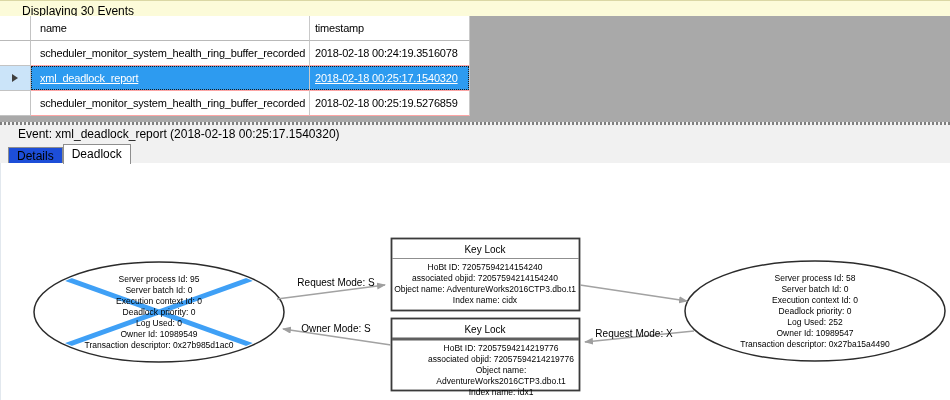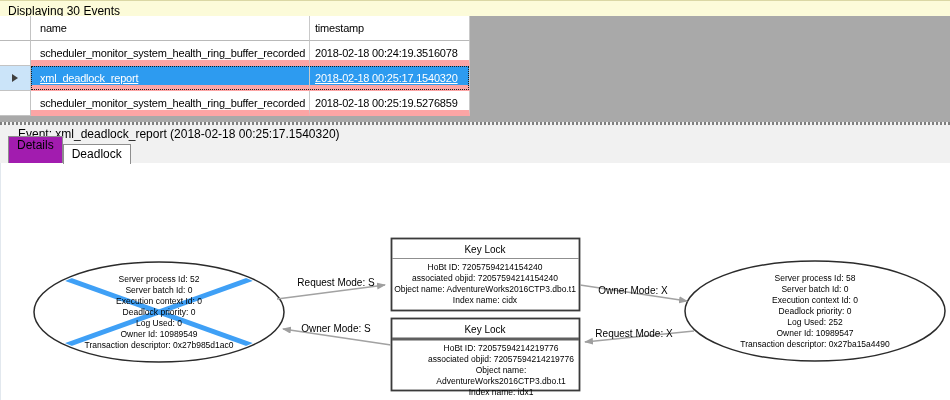--- a/index.html
+++ b/index.html
@@ -3,27 +3,27 @@
 <meta charset="utf-8">
 <style>
   * { margin:0; padding:0; box-sizing:border-box; }
   html,body { background:#fff; }
   body { font-family:"Liberation Sans", sans-serif; color:#000; }
   .app { position:relative; width:950px; height:400px; background:#fff; overflow:hidden; }
 
   
   .info-bar { position:absolute; left:0; top:0; width:950px; height:22px;
     background:var(--info_bar_bg,#FCFBD9); border-top:1px solid var(--info_bar_border,#DAD7A4);
-    border-bottom:1px solid #c3c3c3; font-size:12px; line-height:20px; padding-left:8px;text-decoration:underline; }
+    border-bottom:1px solid #c3c3c3; font-size:12px; line-height:20px; padding-left:22px;text-decoration:underline; }
 
   
   .grid { position:absolute; left:0; top:16px; width:950px; height:108px;
     background:var(--grid_filler,#A9A9A9); }
   .g-row { position:relative; display:flex; width:470px; height:25px; background:#fff; }
-  .cell { height:25px; border-right:1px solid #c9c9c9; border-bottom:6px solid #fca5a5;
+  .cell { height:25px; border-right:1px solid #c9c9c9; border-bottom:1px solid #fca5a5;
     font-size:11px; letter-spacing:-0.2px; line-height:24px; white-space:nowrap; overflow:hidden; background:#fff; }
   .rowhead { width:31px; border-right:1px solid #c3c3c3; border-bottom:1px solid #c3c3c3;
     display:flex; align-items:center; justify-content:center; }
   .c-name { width:279px; padding-left:9px; }
   .c-ts   { width:160px; padding-left:5px; }
   .g-head .cell { border-bottom:1px solid #b9b9b9; }
   .g-row.sel .c-name, .g-row.sel .c-ts { background:var(--selection,#2D9BF0); color:#fff;text-decoration:underline; }
   .g-row.sel .rowhead { background:var(--selection_rowheader,#CBE4F9); }
   .focus-rect { position:absolute; left:31px; top:0; width:438px; height:24px;
     border:1px dotted #1b1b1b; pointer-events:none; }
@@ -31,21 +31,21 @@
     border-left:6px solid #3f3f3f; }
 
   
   .splitter { position:absolute; left:0; top:122px; width:950px; height:3px;
     background:repeating-linear-gradient(90deg,#7f7f7f 0 2px,#f4f4f4 2px 4px); }
   .event-bar { position:absolute; left:0; top:125px; width:950px; height:19px;
     background:#f1f1f1; font-size:12px; line-height:19px; padding-left:18px; }
   .tabstrip { position:absolute; left:0; top:144px; width:950px; height:19px;
     background:#f1f1f1; display:flex; align-items:flex-end; padding-left:8px; z-index:2; }
   .tab { font-size:12px; padding:0 8px; border:1px solid #8e8e8e; border-bottom:none;
-    background:#a21caf; height:27px; line-height:16px; }
+    background:#1d4ed8; height:16px; line-height:16px; }
   .tab.active { background:#fff; height:20px; line-height:19px; margin-bottom:-1px; position:relative; z-index:3; }
 
   
   .pane { position:absolute; left:0; top:163px; width:950px; height:237px; background:#fff;
     border-left:1px solid #e2e8ee; }
   .gsvg { position:absolute; left:0; top:0; }
   .ntext { position:absolute; text-align:center; font-size:8.5px; line-height:11px; color:#000; }
   .btitle { position:absolute; text-align:center; font-size:10px; color:#000; }
   .bcontent { position:absolute; text-align:center; font-size:8.5px; line-height:11px; color:#000; }
   .elabel { position:absolute; text-align:center; font-size:10px; color:#000; width:150px; }
@@ -118,21 +118,21 @@
       <rect x="390.5" y="155.5" width="188" height="72" fill="#ffffff" stroke="#3a3a3a" stroke-width="1.8"></rect>
       <line x1="391" y1="176" x2="578" y2="176" stroke="#5f5f5f" stroke-width="3"></line>
 
       <path d="M276,136 L384,122" stroke="#a2a2a2" stroke-width="1.3" fill="none" marker-end="url(#arr)"></path>
       <path d="M579,122 L686,138" stroke="#a2a2a2" stroke-width="1.3" fill="none" marker-end="url(#arr)"></path>
       <path d="M390,182 L282,166" stroke="#a2a2a2" stroke-width="1.3" fill="none" marker-end="url(#arr)"></path>
       <path d="M693,168 L584,179" stroke="#a2a2a2" stroke-width="1.3" fill="none" marker-end="url(#arr)"></path>
     </svg>
 
     <div class="ntext" style="left:43px; top:111px; width:230px;">
-      <div>Server process Id: 52</div>
+      <div>Server process Id: 95</div>
       <div>Server batch Id: 0</div>
       <div>Execution context Id: 0</div>
       <div>Deadlock priority: 0</div>
       <div>Log Used: 0</div>
       <div>Owner Id: 10989549</div>
       <div>Transaction descriptor: 0x27b985d1ac0</div>
     </div>
 
     <div class="ntext" style="left:699px; top:110px; width:230px;">
       <div>Server process Id: 58</div>
@@ -154,18 +154,17 @@
 
     <div class="btitle" style="left:390px; top:161px; width:188px;">Key Lock</div>
     <div class="bcontent" style="left:392px; top:180px; width:184px;padding-left:32px;">
       <div>HoBt ID: 72057594214219776</div>
       <div>associated objid: 72057594214219776</div>
       <div>Object name: AdventureWorks2016CTP3.dbo.t1</div>
       <div>Index name: idx1</div>
     </div>
 
     <div class="elabel" style="left:260px; top:114px;">Request Mode: S</div>
-    <div class="elabel" style="left:557px; top:122px;">Owner Mode: X</div>
     <div class="elabel" style="left:260px; top:160px;">Owner Mode: S</div>
     <div class="elabel" style="left:558px; top:165px;">Request Mode: X</div>
   </div>
 
 </div>
 
 </body></html>

